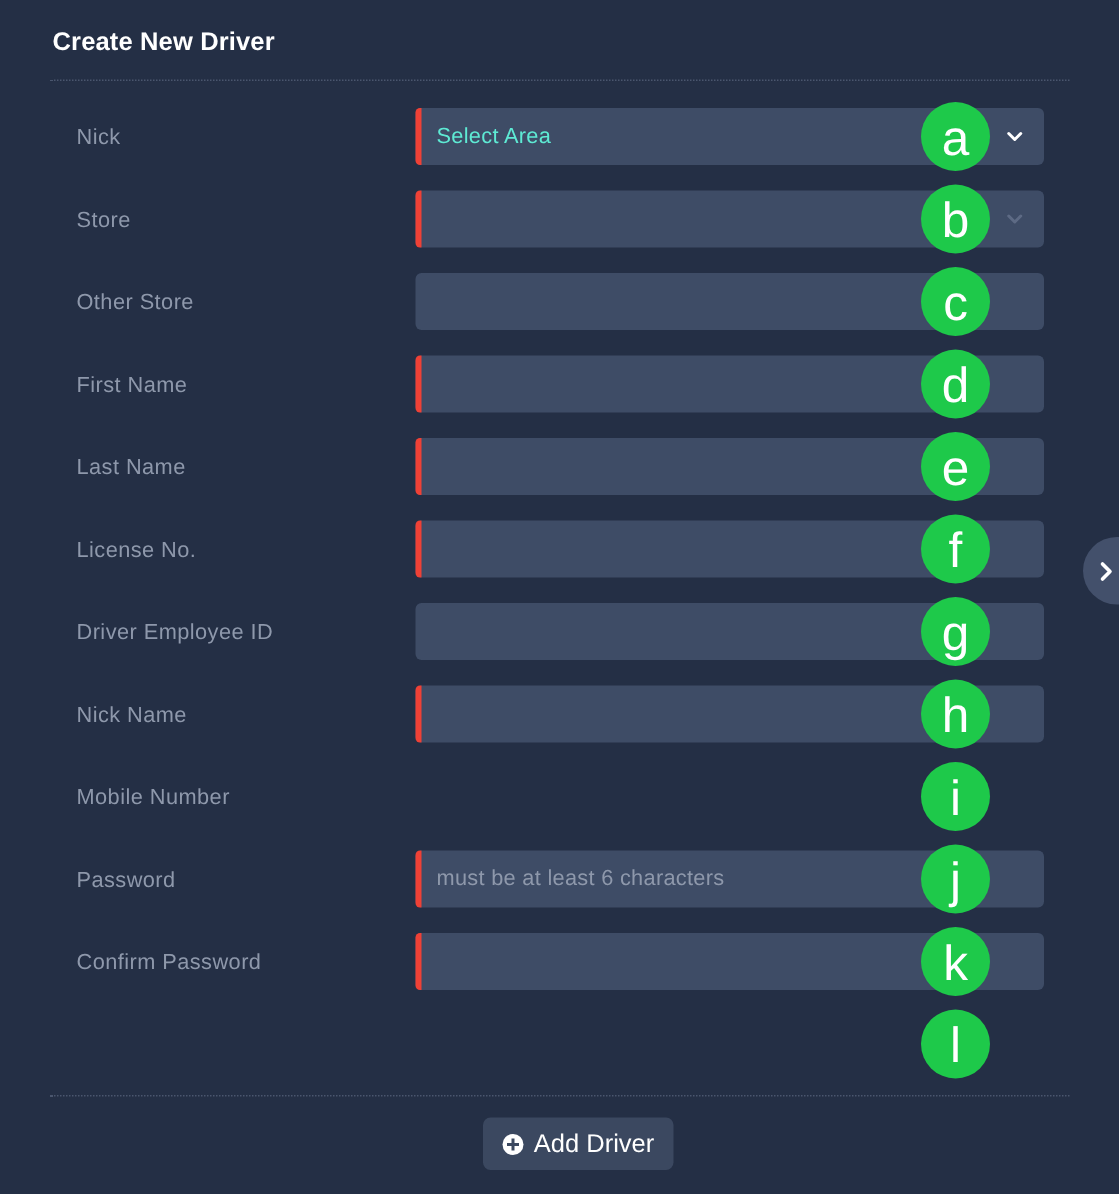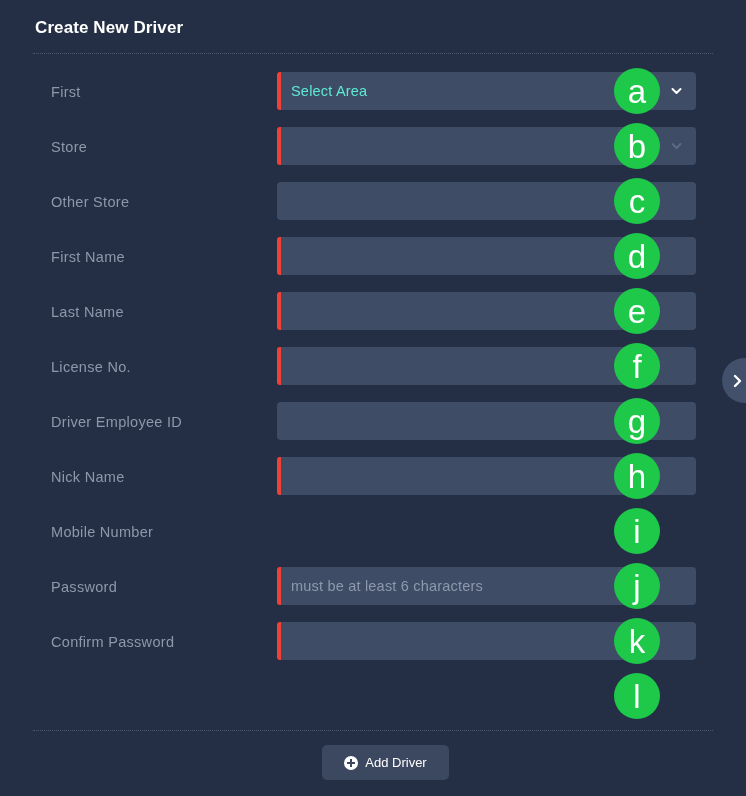--- a/index.html
+++ b/index.html
@@ -117,21 +117,21 @@
   }
 
   .add-btn {
     position: absolute;
     left: 322px; top: 745px;
     width: 127px; height: 35px;
     background: #3b4860;
     border: none;
     border-radius: 5px;
     color: #ffffff;
-    font-size: 13px;
+    font-size: 17px;
     font-family: "Liberation Sans", sans-serif;
     display: flex;
     align-items: center;
     justify-content: center;
     gap: 7px;
     cursor: pointer;
   }
   .plus-circle {
     width: 14px; height: 14px;
     border-radius: 50%;
@@ -180,21 +180,21 @@
 <body>
 
 <div class="page">
 
   <div class="panel-title">Create New Driver</div>
 
   <div class="divider top"></div>
 
   <div class="form-rows" id="form-rows">
       <div class="row">
-        <div class="row-label">First</div>
+        <div class="row-label">Nick</div>
         <div class="field-wrap">
           <div class="field">
             <span class="field-text filled">Select Area</span>
           </div>
           <span class="req-bar"></span>
           <span class="chev bright">
             <svg width="13" height="13" viewBox="0 0 13 13">
               <path d="M2.5 4.5 L6.5 8.5 L10.5 4.5" fill="none" stroke-width="2" stroke-linecap="round" stroke-linejoin="round"></path>
             </svg>
           </span>

